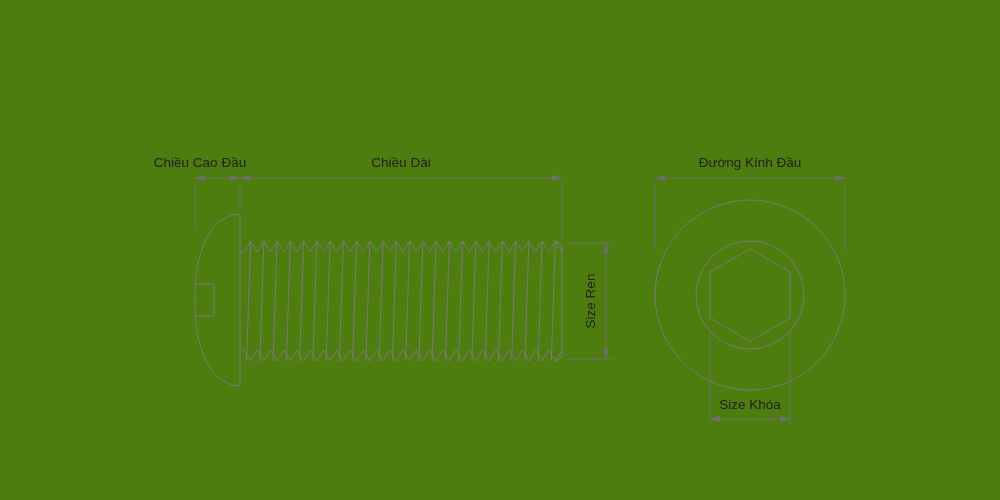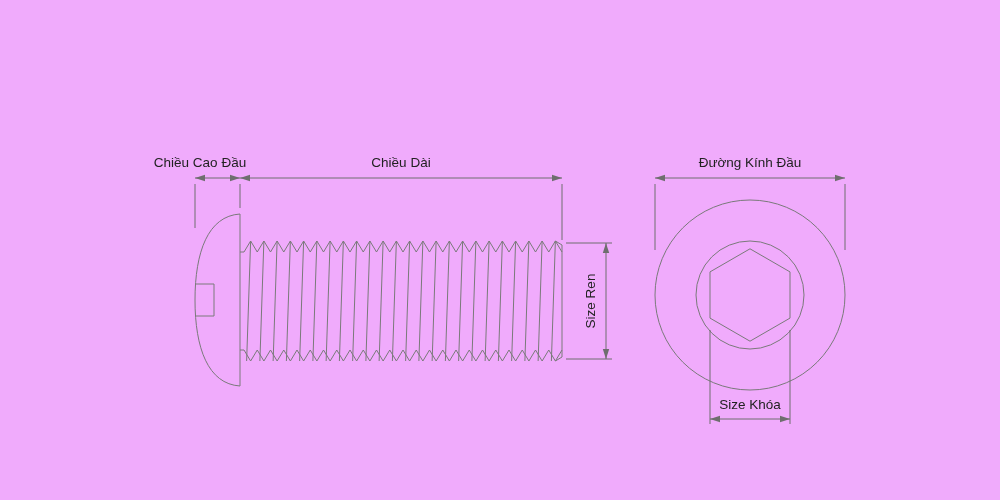--- a/index.html
+++ b/index.html
@@ -4,21 +4,21 @@
 <style>
   html, body {
     margin: 0;
     padding: 0;
     background: #ffffff;
   }
   .stage {
     position: relative;
     width: 1000px;
     height: 500px;
-    background: #f0abfc;
+    background: #4d7c0f;
     overflow: hidden;
   }
   svg { display: block; }
   .geo path, .geo line, .geo circle, .geo polygon {
     fill: none;
     stroke: #7a7a7a;
     stroke-width: 1;
   }
   .dim line, .dim path {
     fill: none;

